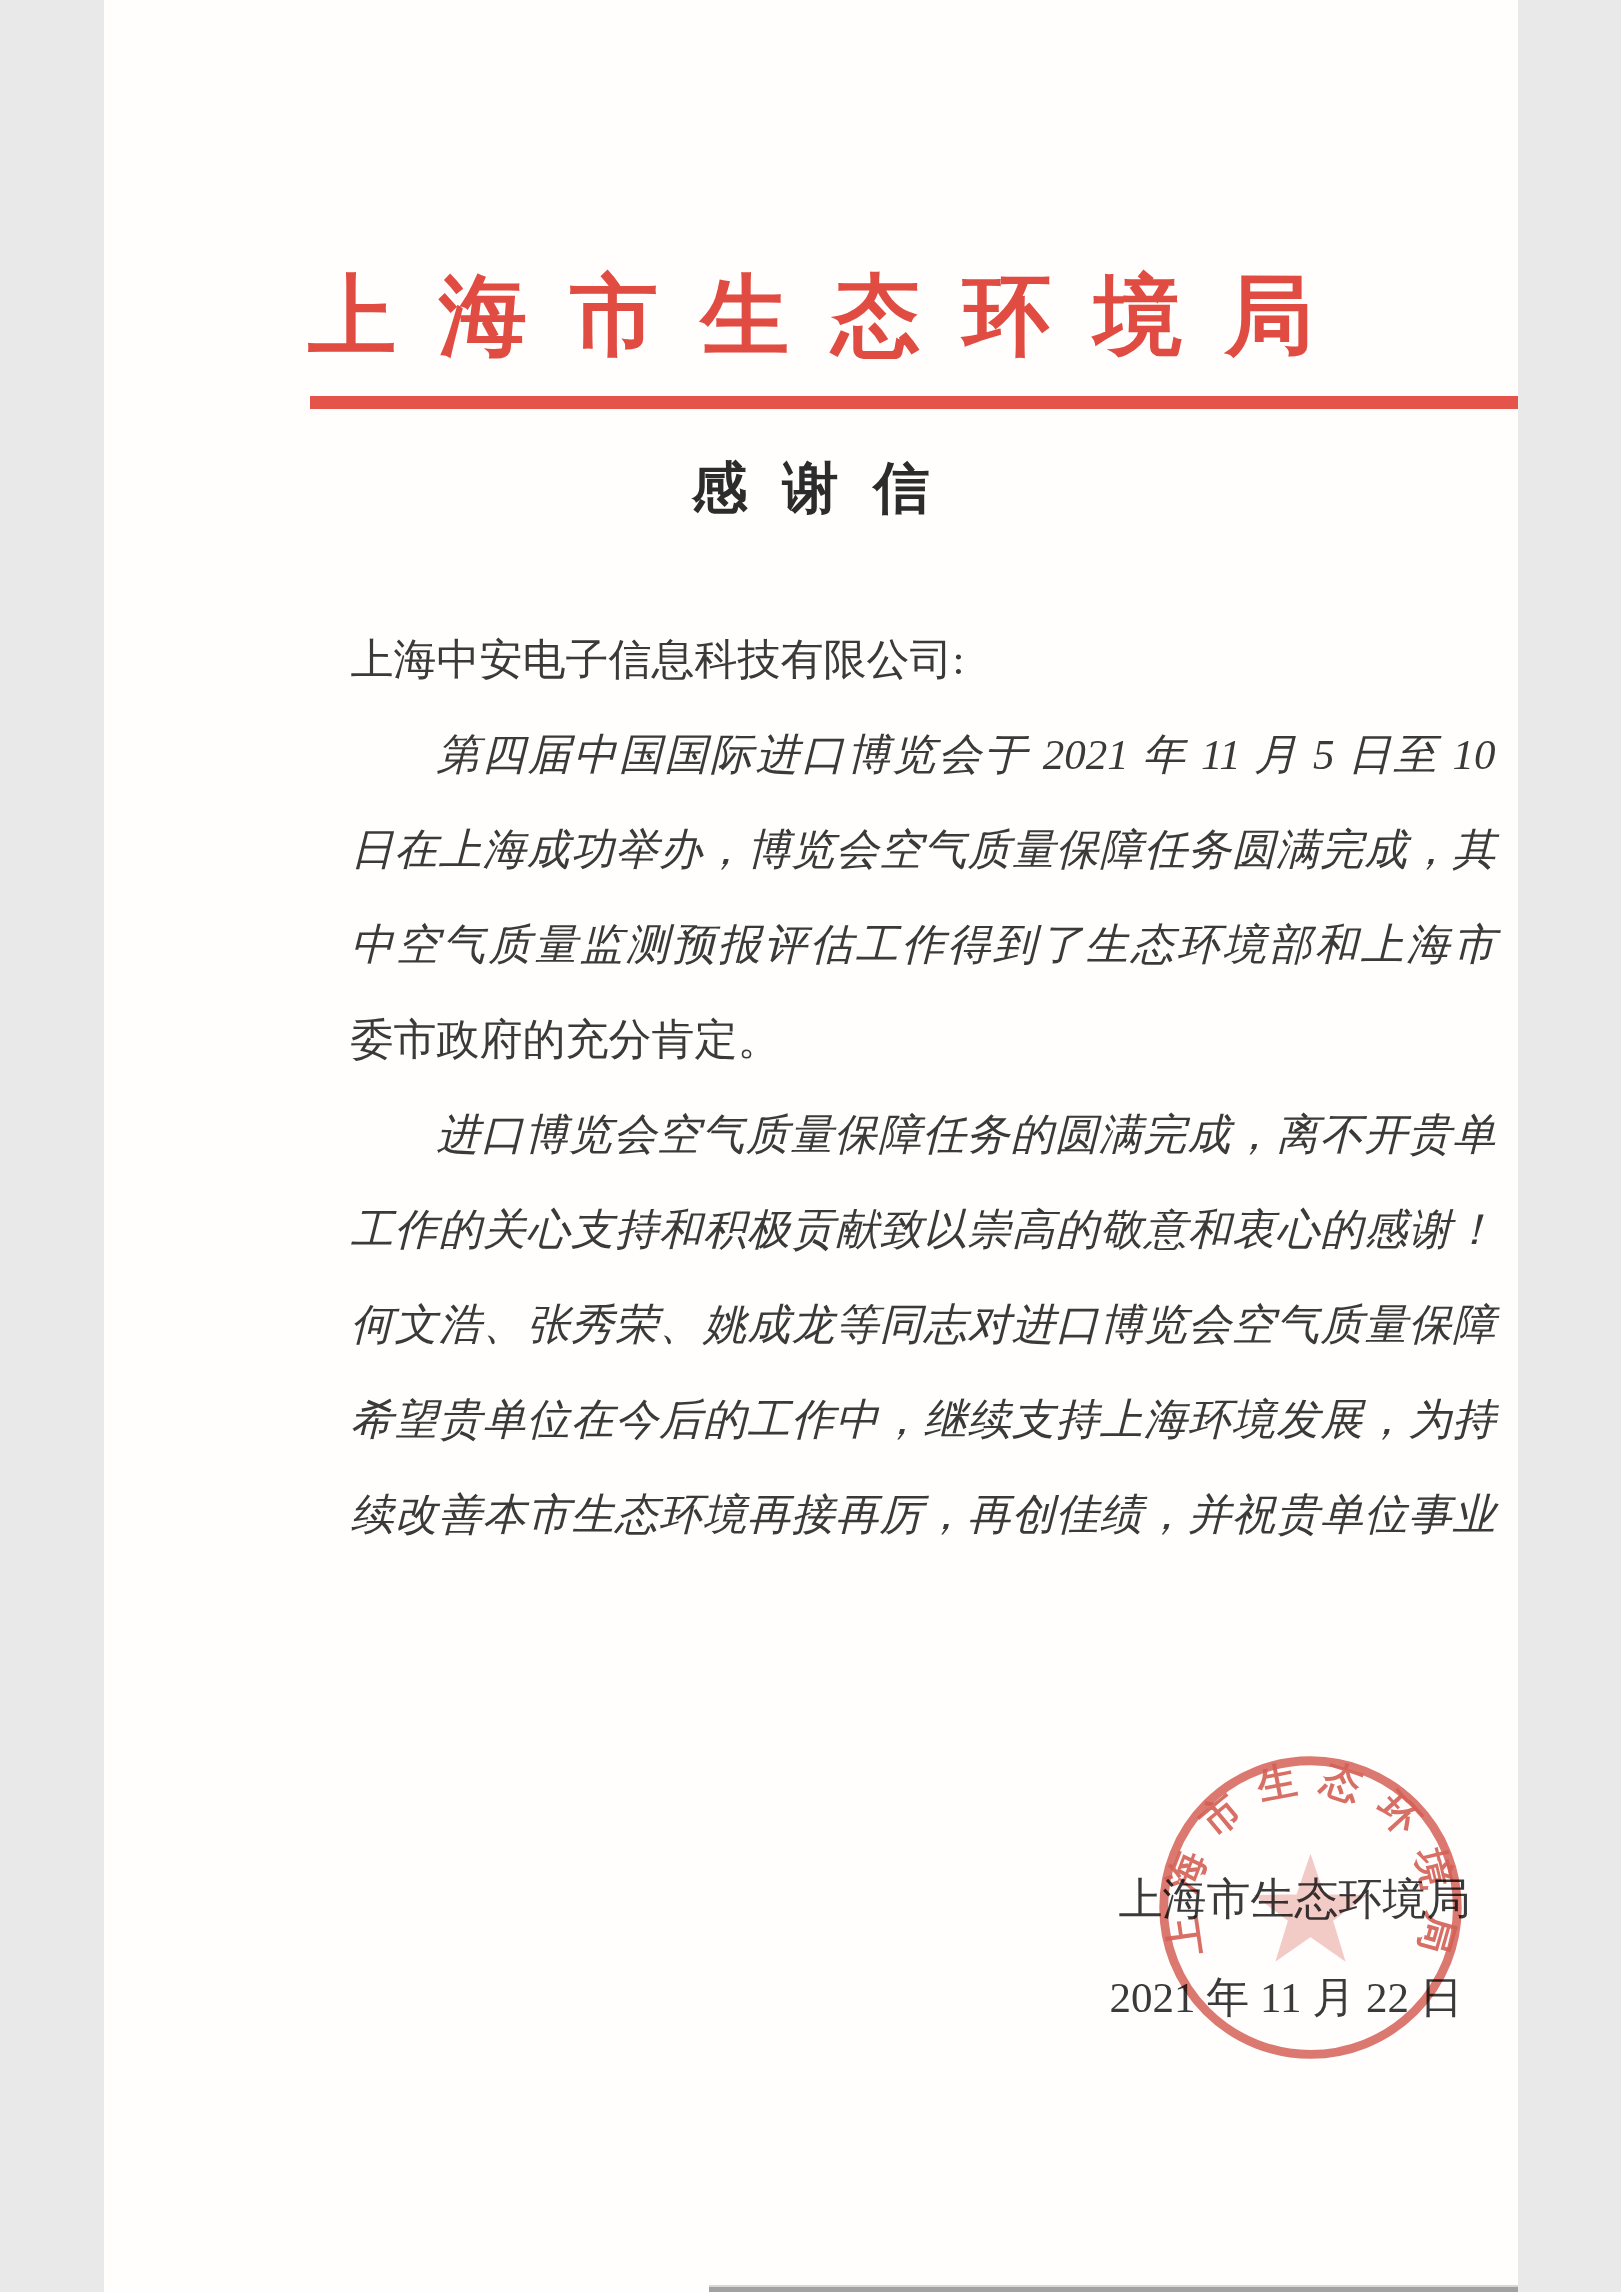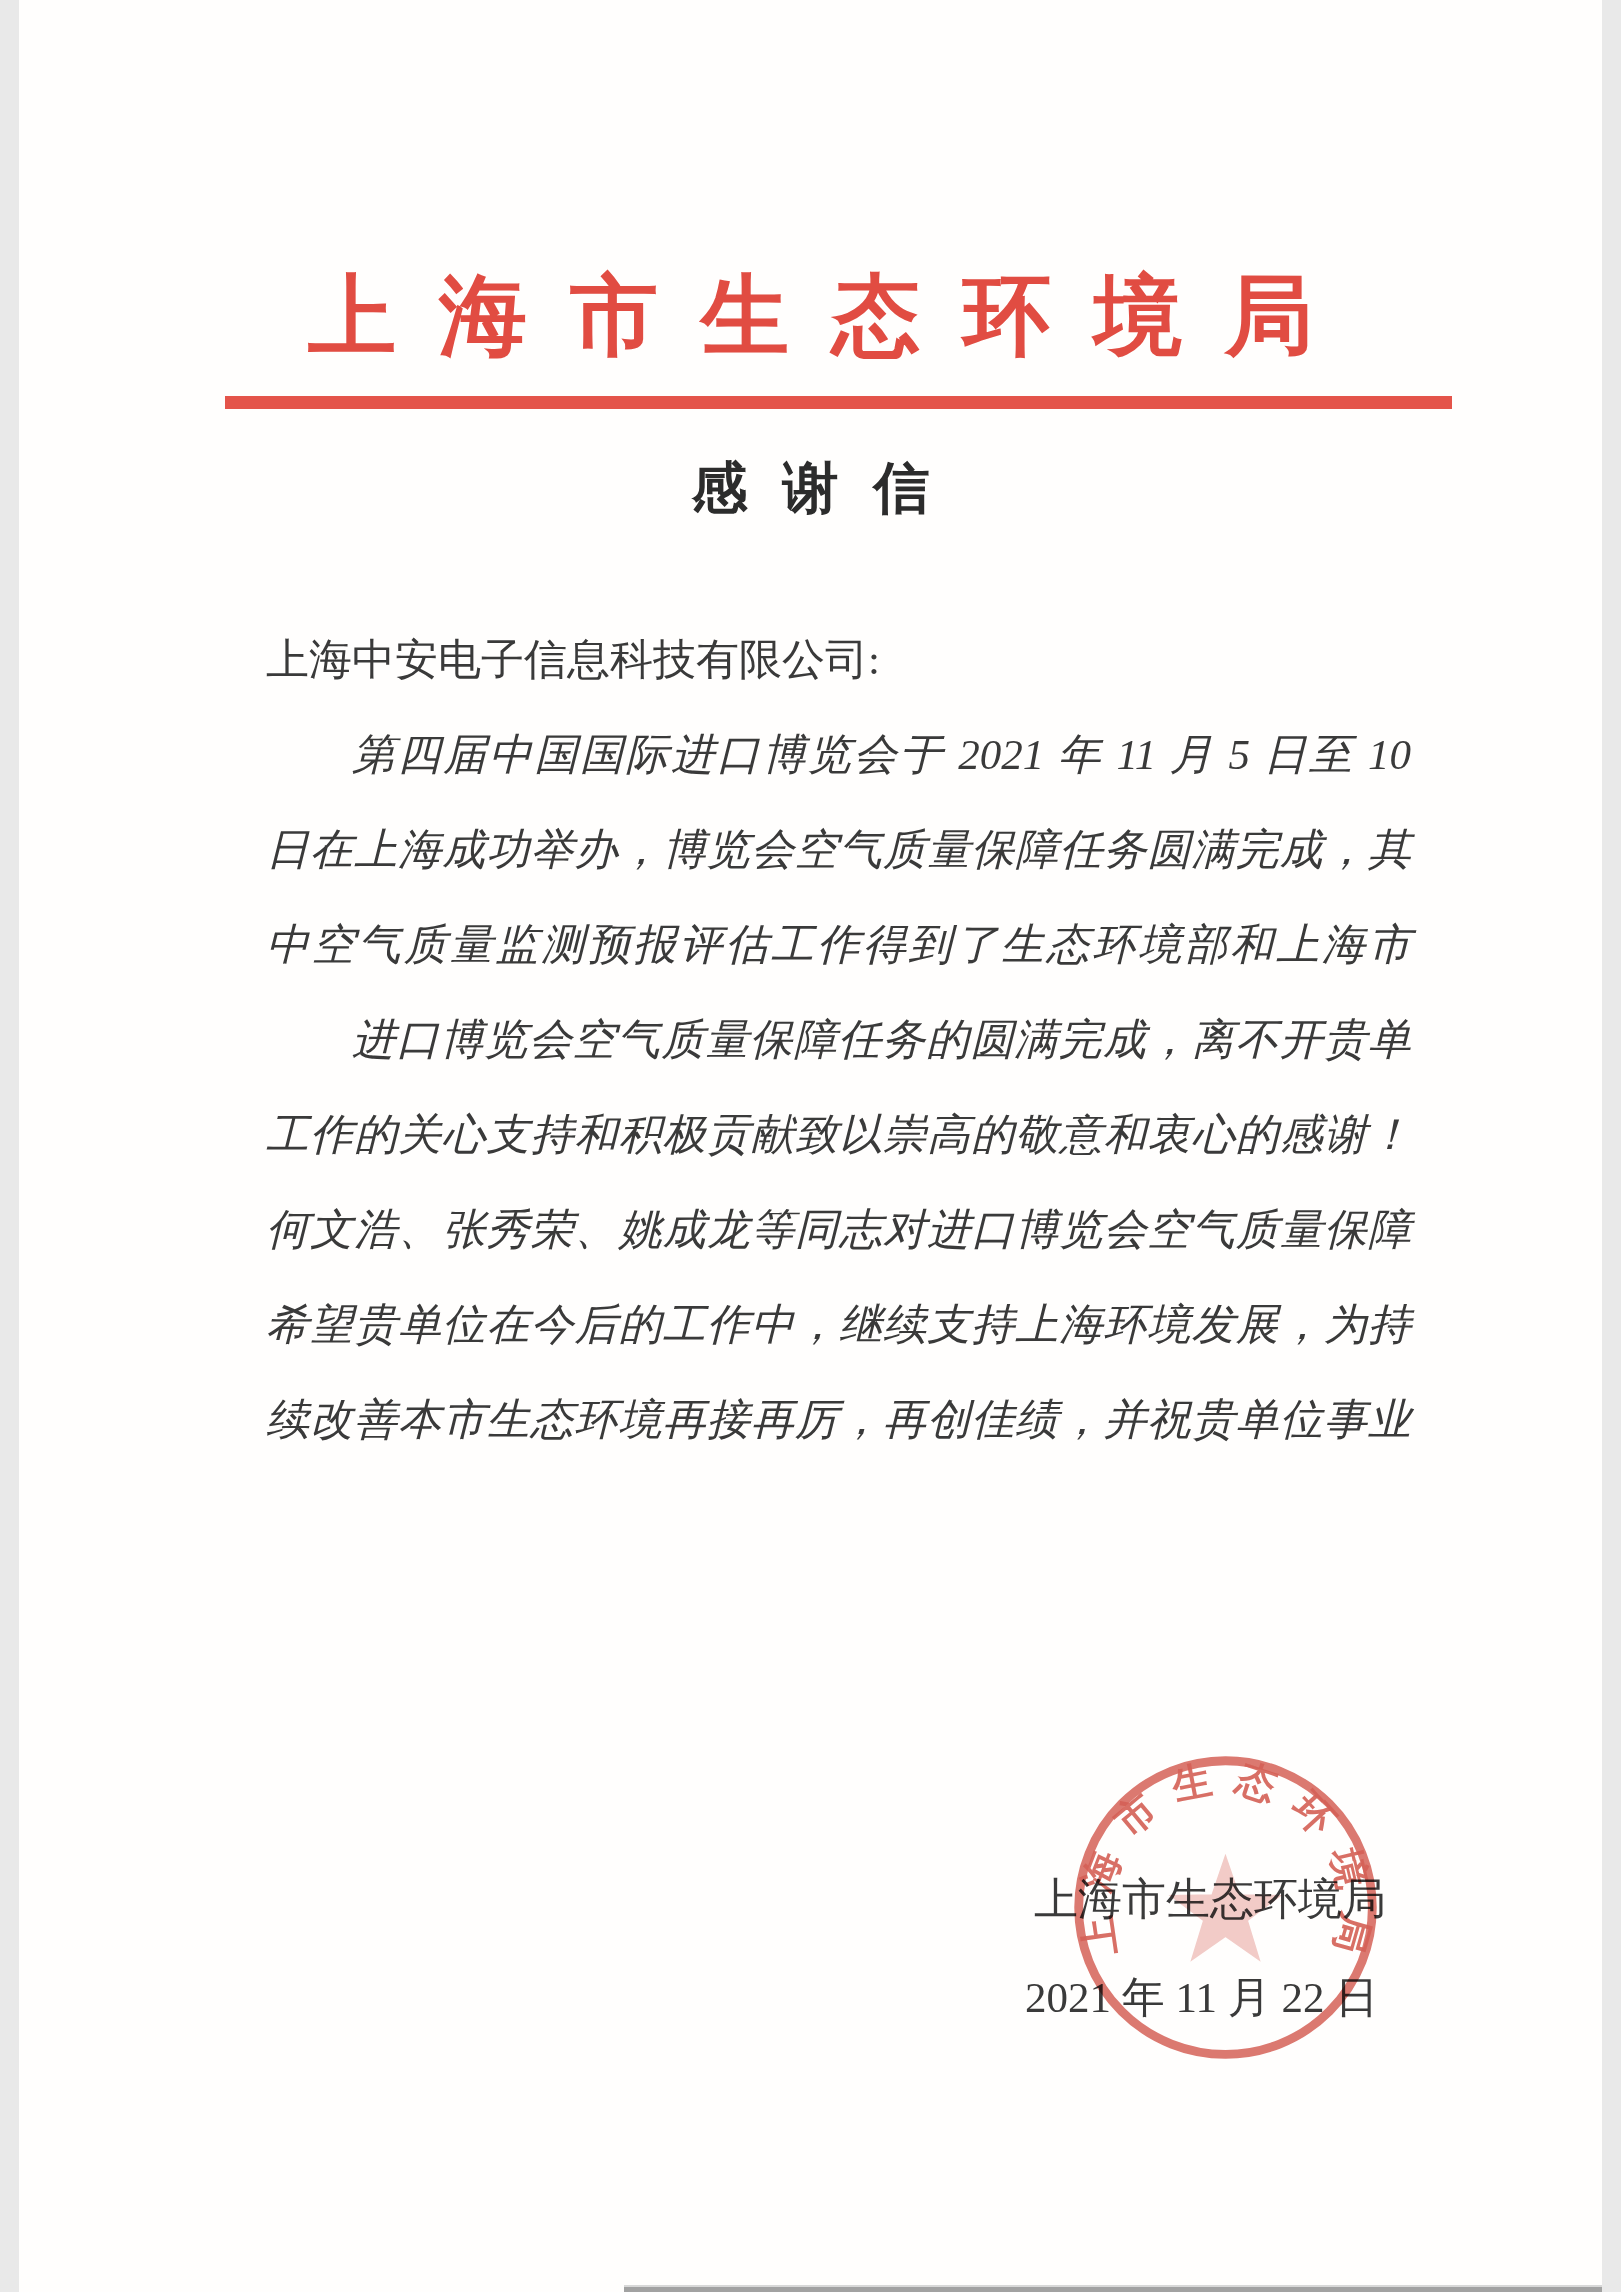--- a/index.html
+++ b/index.html
@@ -1,18 +1,18 @@
 <!DOCTYPE html>
 <html><head>
 <meta charset="utf-8">
 <style>
   html,body{margin:0;padding:0;background:#e9e9e9;}
   .page{
     position:relative;
-    width:1583px;height:2293px;
+    width:1414px;height:2293px;
     margin:0 auto;
     background:#fffefd;
     overflow:hidden;
     font-family:"Liberation Serif","DejaVu Serif",serif;
     color:#353535;
   }
   .letterhead{
     position:absolute;top:263px;left:0;right:0;
     text-align:center;
     font-size:88px;line-height:108px;font-weight:bold;
@@ -79,20 +79,21 @@
 
   <div class="letterhead-rule"></div>
 
   <div class="letter-title">感谢信</div>
 
   <div class="body-block">
     <div class="line">上海中安电子信息科技有限公司:</div>
     <div class="line jline indent">第四届中国国际进口博览会于 2021 年 11 月 5 日至 10</div>
     <div class="line jline">日在上海成功举办，博览会空气质量保障任务圆满完成，其</div>
     <div class="line jline">中空气质量监测预报评估工作得到了生态环境部和上海市</div>
+    <div class="line">委市政府的充分肯定。</div>
     <div class="line jline indent">进口博览会空气质量保障任务的圆满完成，离不开贵单</div>
     <div class="line jline">工作的关心支持和积极贡献致以崇高的敬意和衷心的感谢！</div>
     <div class="line jline">何文浩、张秀荣、姚成龙等同志对进口博览会空气质量保障</div>
     <div class="line jline">希望贵单位在今后的工作中，继续支持上海环境发展，为持</div>
     <div class="line jline">续改善本市生态环境再接再厉，再创佳绩，并祝贵单位事业</div>
   </div>
 
   <div class="signature">上海市生态环境局</div>
 
   <div class="sign-date">2021 年 11 月 22 日</div>

